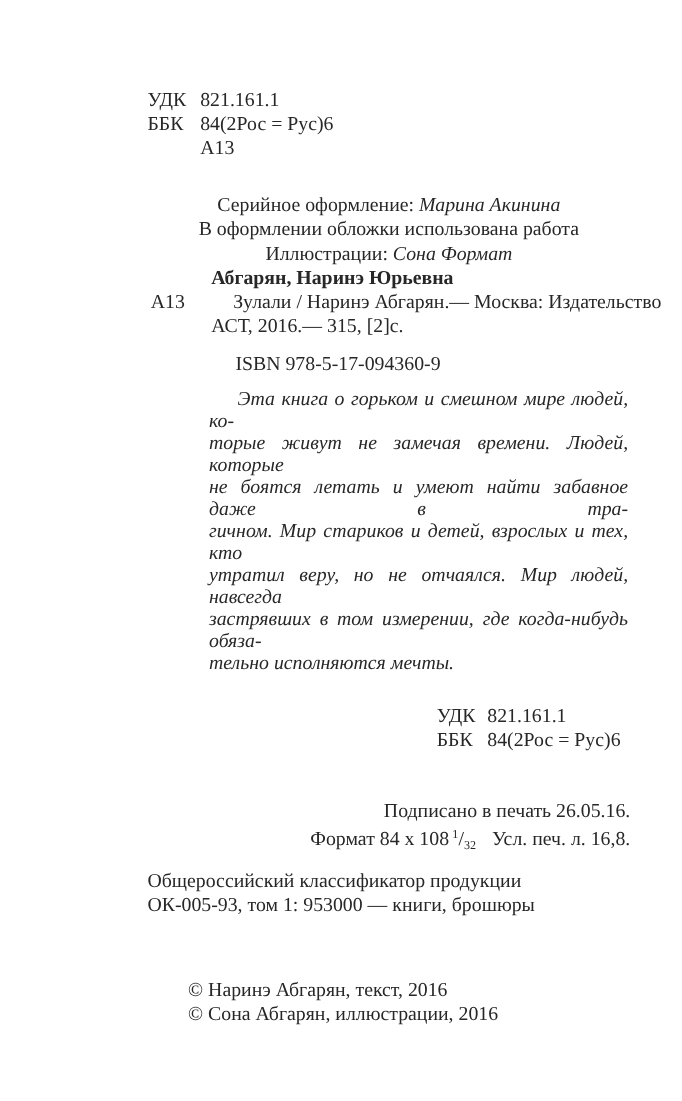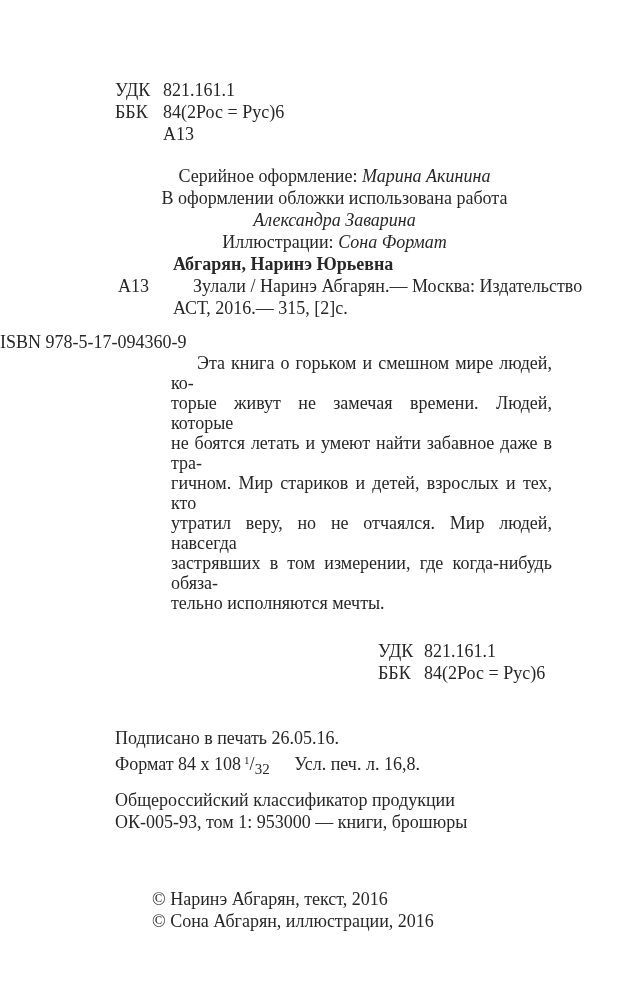--- a/index.html
+++ b/index.html
@@ -8,66 +8,69 @@
     width: 620px;
     height: 1001px;
     background: #ffffff;
     color: #272727;
     font-family: "Liberation Serif", "DejaVu Serif", serif;
     font-size: 18px;
     line-height: 22px;
     box-sizing: border-box;
     padding-top: 79px;
     overflow: hidden;
+    padding-left: 19px;
   }
 
   
   .codes-top { margin-left: 115px; }
   .codes-top .code-label { display: inline-block; width: 48px; }
 
   
   .credits {
     margin-left: 115px;
     width: 439px;
     text-align: center;
-    margin-top: 20px;
+    margin-top: 30px;
   }
   .italic { font-style: italic; }
 
   
   .catalog { margin-left: 173px; position: relative; }
   .catalog-author { font-weight: bold; }
   .catalog-code { position: absolute; left: -55px; top: 22px; }
   .catalog-line1 { text-indent: 20px; font-family: Liberation Serif, serif; }
 
-  .isbn { margin-top: 12px; }
+  .isbn { margin-left: 195px; margin-top: 12px; }
 
   
   .annotation {
     margin-left: 171px;
     width: 381px;
+    margin-top: 11px;
     line-height: 20px;
+    font-style: italic;
   }
   .annotation .ann-line { text-align: justify; text-align-last: justify; }
   .annotation .ann-line:first-child { text-indent: 26px; }
   .annotation .ann-line:last-child { text-align-last: left; }
 
   
   .codes-bottom { margin-left: 378px; margin-top: 27px; }
   .codes-bottom .code-label { display: inline-block; width: 46px; }
 
   
   .print-info {
     margin-left: 115px;
     width: 439px;
-    text-align: left;
+    text-align: right;
     margin-top: 43px;
   }
   .print-info sup { font-size: 11px; vertical-align: 6px; margin-left: 3px; }
-  .print-info sub { font-size: 15px; vertical-align: -4px; margin-right: 20px; }
+  .print-info sub { font-size: 11px; vertical-align: -4px; margin-right: 10px; }
   .gap-tirazh { display: inline-block; width: 43px; }
   .gap-zakaz  { display: inline-block; width: 14px; }
 
   .classifier {
     margin-left: 115px;
     width: 439px;
     text-align: left;
     margin-top: 9px;
   }
 
@@ -86,21 +89,20 @@
       <span class="code-label">ББК</span><span>84(2Рос = Рус)6</span>
     </div>
     <div class="code-row">
       <span class="code-label"></span><span>А13</span>
     </div>
   </div>
 
   <div class="credits">
     <div><span>Серийное оформление: </span><span class="italic">Марина Акинина</span></div>
     <div>В оформлении обложки использована работа</div>
-    <div class="italic">Александра Заварина</div>
     <div><span>Иллюстрации: </span><span class="italic">Сона Формат</span></div>
   </div>
 
   <div class="catalog">
     <div class="catalog-author">Абгарян, Наринэ Юрьевна</div>
     <span class="catalog-code">А13</span>
     <div class="catalog-line1">Зулали / Наринэ Абгарян.— Москва: Издательство</div>
     <div class="catalog-line2">АСТ, 2016.— 315, [2]с.</div>
   </div>
 

